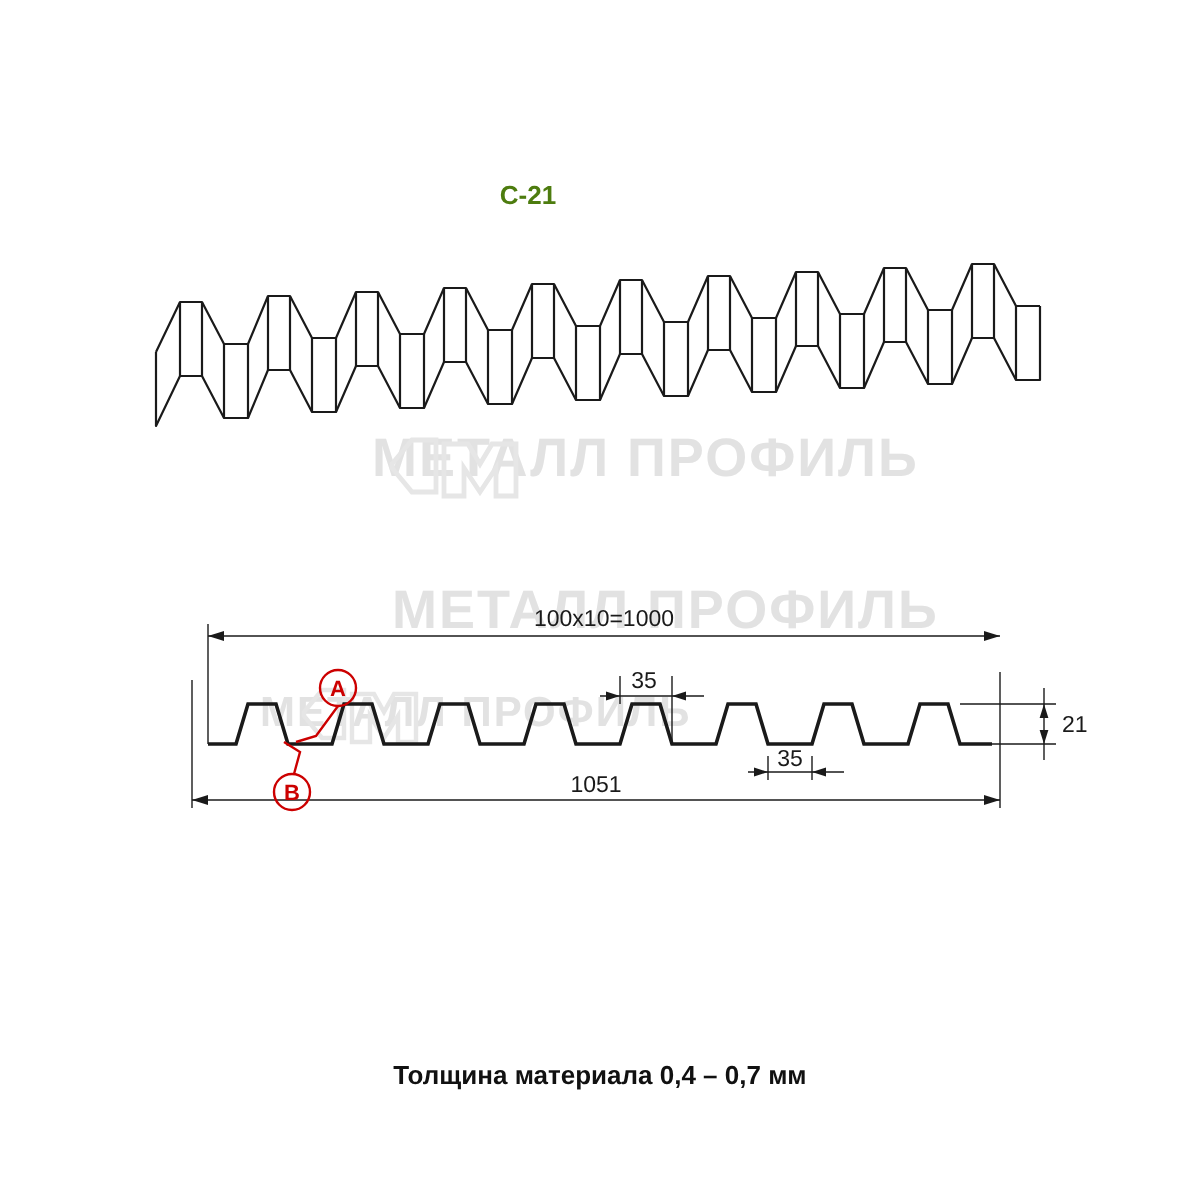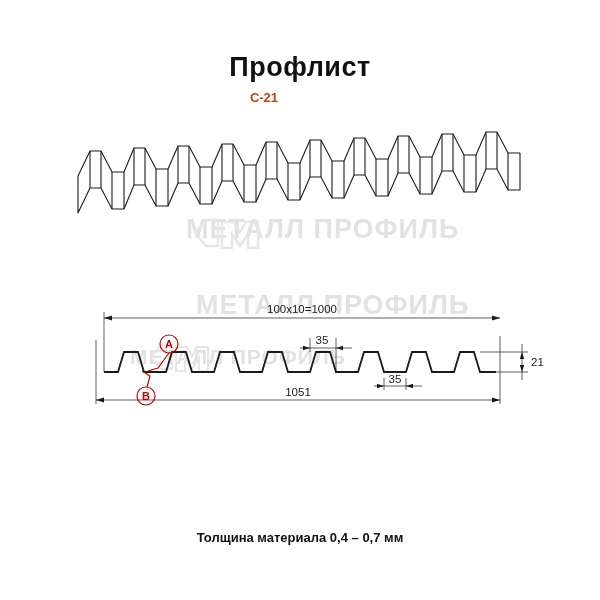--- a/index.html
+++ b/index.html
@@ -32,21 +32,21 @@
     color: #111111;
   }
   .subtitle {
     position: absolute;
     top: 90px;
     left: 0;
     width: 528px;
     text-align: center;
     font-size: 13px;
     font-weight: bold;
-    color: #c2410c;
+    color: #4d7c0f;
   }
   .footer {
     position: absolute;
     top: 530px;
     left: 0;
     width: 600px;
     text-align: center;
     font-size: 13px;
     font-weight: bold;
     color: #111111;
@@ -81,21 +81,20 @@
     left: 130px;
     font-size: 21px;
     letter-spacing: 1px;
   }
 </style>
 </head>
 <body>
 
 <div class="page">
 
-  <div class="title">Профлист</div>
   <div class="subtitle">С-21</div>
 
   <div class="wm wm1">МЕТАЛЛ ПРОФИЛЬ</div>
   <div class="wm wm2">МЕТАЛЛ ПРОФИЛЬ</div>
   <div class="wm wm3">МЕТАЛЛ ПРОФИЛЬ</div>
 
   <svg class="svg-layer" width="600" height="600" viewBox="0 0 600 600">
 
     <g stroke="#e6e6e6" stroke-width="2.4" fill="none">
       <path d="M196 232 l10 -12 l12 0 l0 26 l-12 0 l-10 -12 z"></path>

